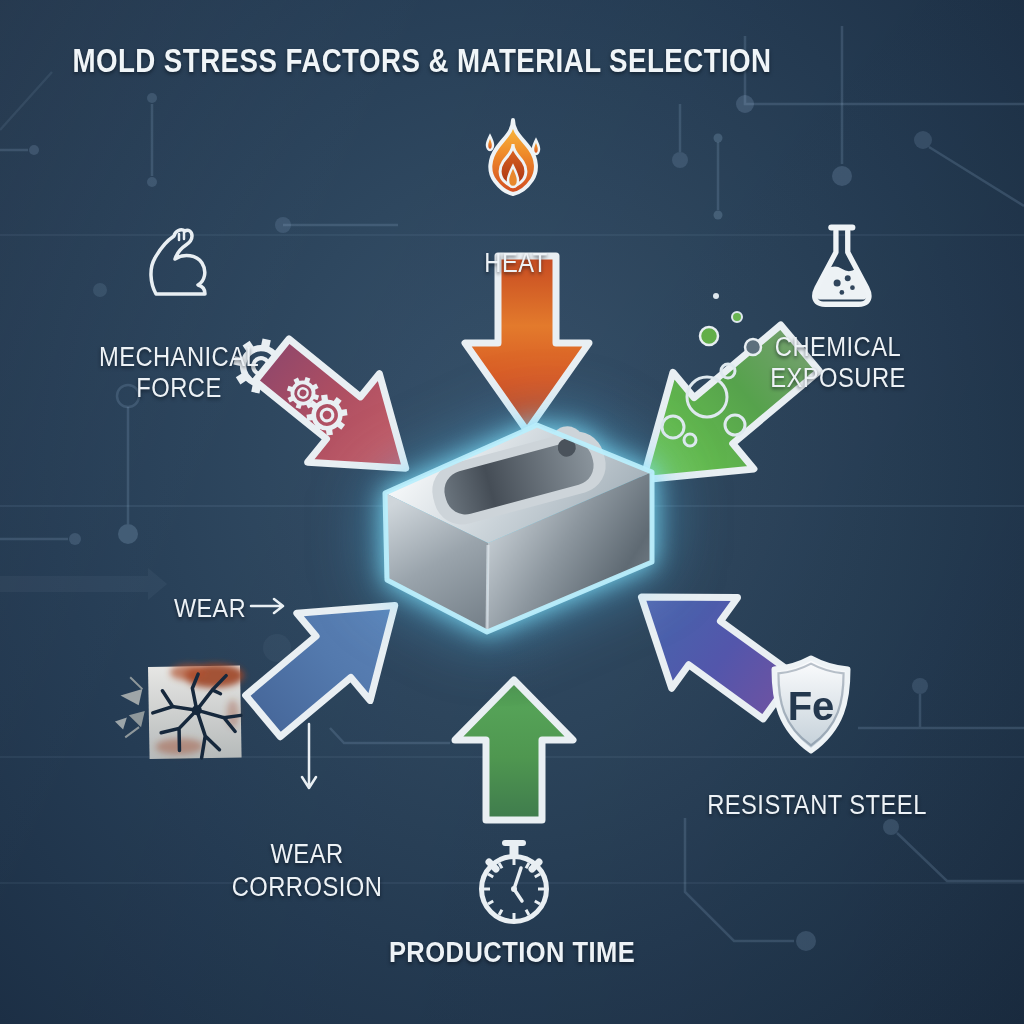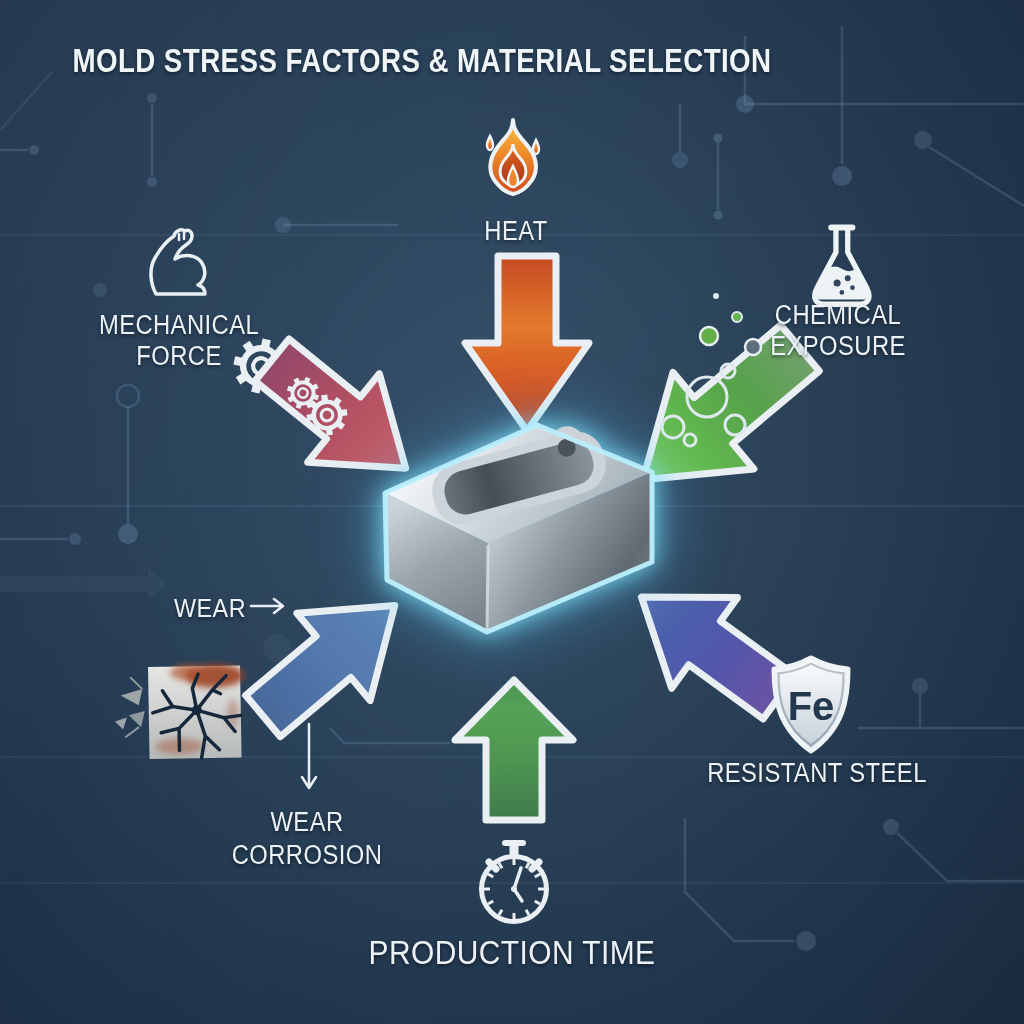--- a/index.html
+++ b/index.html
@@ -15,23 +15,23 @@
     position:absolute;width:400px;text-align:center;color:#edf2f6;
     text-shadow:0 2px 4px rgba(6,14,24,0.6);letter-spacing:0.5px;white-space:nowrap;
   }
   .lbl .t{display:block;transform:scaleX(0.88);transform-origin:50% 50%;}
   .title{
     position:absolute;left:0;top:42px;width:844px;text-align:center;
     color:#f0f5f8;font-size:33px;font-weight:700;letter-spacing:0.5px;
     text-shadow:0 2px 4px rgba(6,14,24,0.55);white-space:nowrap;
   }
   .title .t{display:block;transform:scaleX(0.84);transform-origin:50% 50%;}
-  .f27{font-size:27px;line-height:31px;}
+  .f27{font-size:27px;line-height:31px;margin-top:32px;}
   .f26{font-size:26px;line-height:30px;}
-  .f28{font-size:34px;line-height:32px;}
+  .f28{font-size:29px;line-height:32px;font-weight:bold;}
   .wear-lbl{position:absolute;left:66px;top:593px;width:180px;text-align:right;color:#edf2f6;
     text-shadow:0 2px 4px rgba(6,14,24,0.6);letter-spacing:0.5px;white-space:nowrap;}
   .wear-lbl .t{display:inline-block;transform:scaleX(0.9);transform-origin:100% 50%;}
   svg text{font-family:"Liberation Sans", sans-serif;}
 </style>
 </head>
 <body>
 
 <div class="stage">
 

